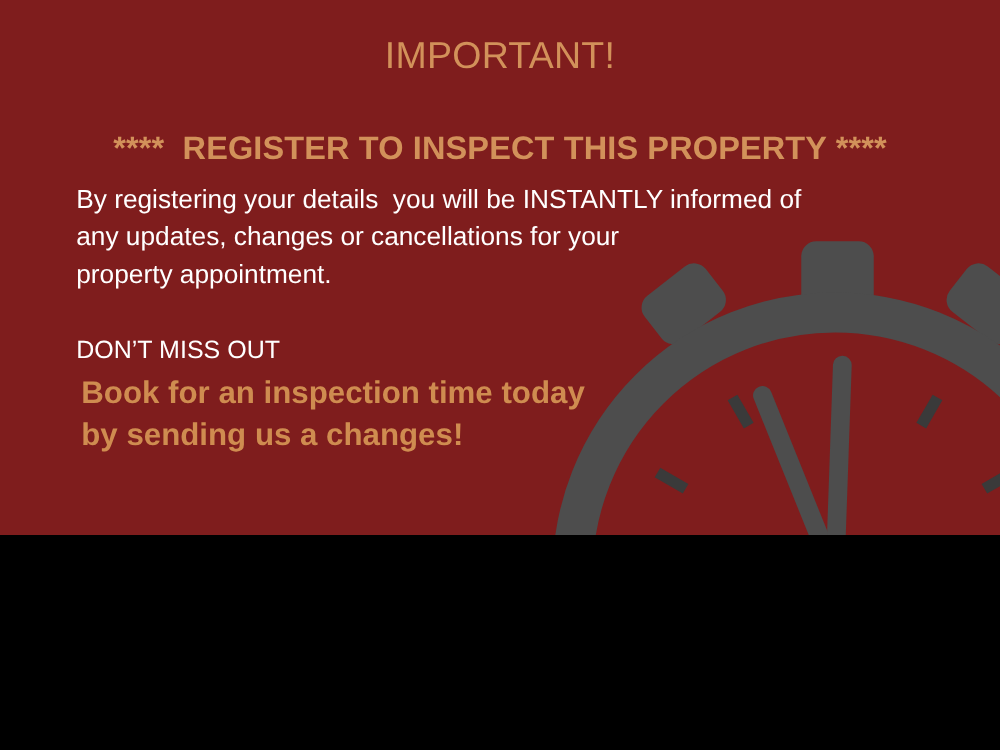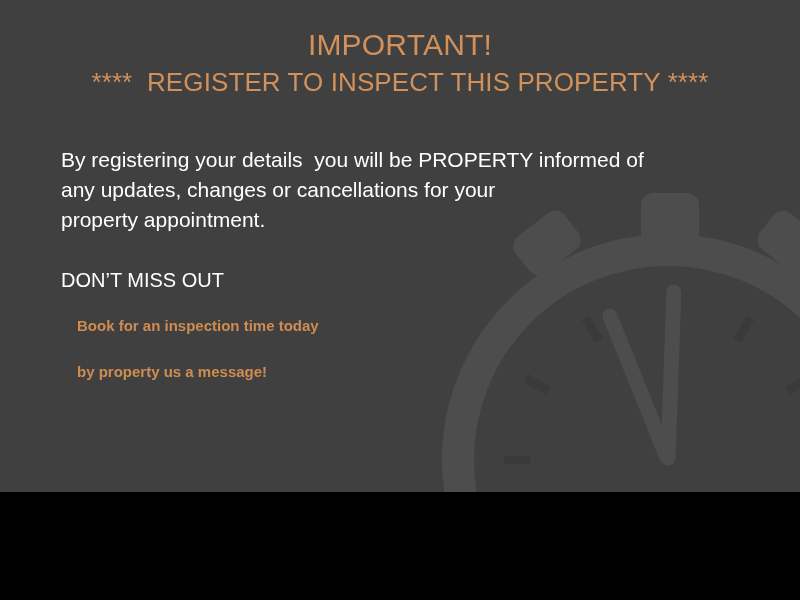--- a/index.html
+++ b/index.html
@@ -11,22 +11,22 @@
     width: 800px;
     height: 600px;
     background: #000000;
     font-family: "Liberation Sans", sans-serif;
     overflow: hidden;
   }
 
   #slide {
     position: relative;
     width: 800px;
-    height: 492px;
-    background: #404040;
+    height: 428px;
+    background: #7f1d1d;
     overflow: hidden;
   }
 
   
   #clock-art {
     position: absolute;
     left: 0;
     top: 0;
     width: 800px;
     height: 600px;
@@ -57,24 +57,25 @@
     font-size: 30px;
     font-weight: 400;
     line-height: 38px;
     letter-spacing: 0.2px;
     white-space: pre;
   }
 
   .heading-line-2 {
     color: #d2915a;
     font-size: 26px;
-    font-weight: 400;
+    font-weight: 700;
     line-height: 36px;
     letter-spacing: 0.1px;
     white-space: pre;
+    margin-top: 36px;
   }
 
   .body-block {
     position: absolute;
     left: 61px;
     top: 145px;
     width: 660px;
   }
 
   .para {
@@ -94,25 +95,25 @@
     color: #ffffff;
     font-size: 20px;
     font-weight: 400;
     line-height: 30px;
     white-space: pre;
     margin: 0;
   }
 
   .cta-orange {
     color: #cf8c50;
-    font-size: 15px;
+    font-size: 25px;
     font-weight: 700;
     line-height: 30px;
     white-space: pre;
-    margin: 16px;
+    margin: 4px;
   }
 </style>
 </head>
 <body>
 
 <div id="slide">
 
   <svg id="clock-art" viewBox="0 0 800 600">
     <g>
 
@@ -147,28 +148,28 @@
 
   <div id="text-layer">
 
     <div class="heading-block">
       <div class="heading-line-1">IMPORTANT!</div>
       <div class="heading-line-2">****  REGISTER TO INSPECT THIS PROPERTY ****</div>
     </div>
 
     <div class="body-block">
 
-      <p class="para">By registering your details  you will be PROPERTY informed of
+      <p class="para">By registering your details  you will be INSTANTLY informed of
 any updates, changes or cancellations for your
 property appointment.</p>
 
 
       <div class="cta-block spacer-top" style="margin-top:30px;">
         <p class="cta-white">DON’T MISS OUT</p>
         <p class="cta-orange">Book for an inspection time today</p>
-        <p class="cta-orange">by property us a message!</p>
+        <p class="cta-orange">by sending us a changes!</p>
       </div>
 
     </div>
 
   </div>
 
 </div>
 
 </body></html>

